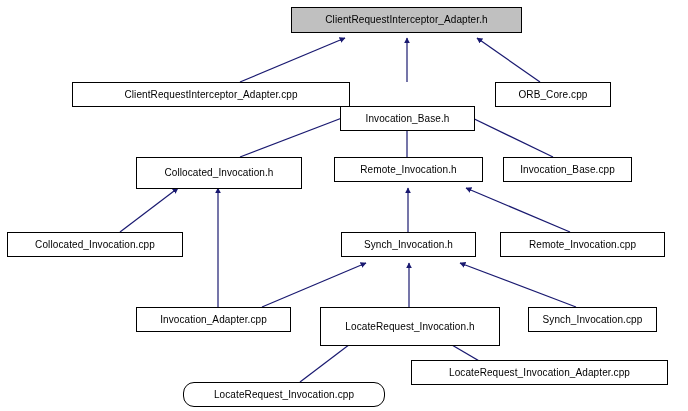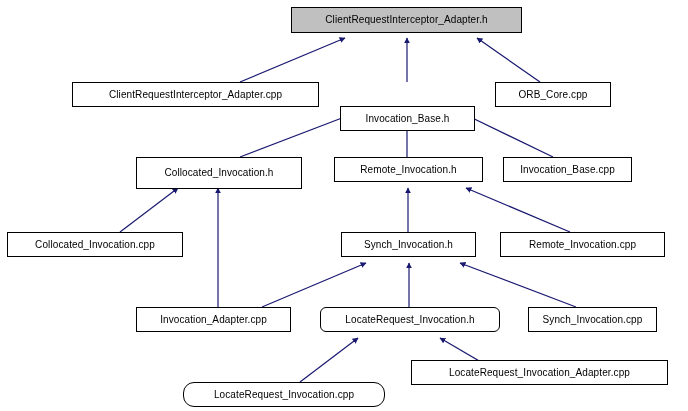--- a/index.html
+++ b/index.html
@@ -70,21 +70,21 @@
       <line x1="262" y1="307" x2="366" y2="263" stroke="#191970" stroke-width="1.2" marker-end="url(#arrowhead)"></line>
       <line x1="409" y1="307" x2="409" y2="263" stroke="#191970" stroke-width="1.2" marker-end="url(#arrowhead)"></line>
       <line x1="576" y1="307" x2="460" y2="263" stroke="#191970" stroke-width="1.2" marker-end="url(#arrowhead)"></line>
       <line x1="300" y1="382" x2="358" y2="338" stroke="#191970" stroke-width="1.2" marker-end="url(#arrowhead)"></line>
       <line x1="515" y1="382" x2="440" y2="338" stroke="#191970" stroke-width="1.2" marker-end="url(#arrowhead)"></line>
     </svg>
   <div id="nodes-layer">
       <div class="node root" style="left: 291px; top: 7px; width: 231px; height: 26px;">
         <span class="node-label">ClientRequestInterceptor_Adapter.h</span>
       </div>
-      <div class="node" style="left: 72px; top: 82px; width: 247px; height: 25px;">
+      <div class="node" style="left: 72px; top: 82px; width: 278px; height: 25px;">
         <span class="node-label">ClientRequestInterceptor_Adapter.cpp</span>
       </div>
       <div class="node" style="left: 340px; top: 82px; width: 135px; height: 25px; margin-top: 24px;">
         <span class="node-label">Invocation_Base.h</span>
       </div>
       <div class="node" style="left: 495px; top: 82px; width: 116px; height: 25px;">
         <span class="node-label">ORB_Core.cpp</span>
       </div>
       <div class="node" style="left: 136px; top: 157px; width: 166px; height: 32px;">
         <span class="node-label">Collocated_Invocation.h</span>
@@ -100,21 +100,21 @@
       </div>
       <div class="node" style="left: 341px; top: 232px; width: 135px; height: 25px;">
         <span class="node-label">Synch_Invocation.h</span>
       </div>
       <div class="node" style="left: 500px; top: 232px; width: 165px; height: 25px;">
         <span class="node-label">Remote_Invocation.cpp</span>
       </div>
       <div class="node" style="left: 136px; top: 307px; width: 155px; height: 25px;">
         <span class="node-label">Invocation_Adapter.cpp</span>
       </div>
-      <div class="node" style="left: 320px; top: 307px; width: 180px; height: 25px; border-radius: 6px;">
+      <div class="node" style="left: 320px; top: 307px; width: 180px; height: 39px;">
         <span class="node-label">LocateRequest_Invocation.h</span>
       </div>
       <div class="node" style="left: 528px; top: 307px; width: 129px; height: 25px;">
         <span class="node-label">Synch_Invocation.cpp</span>
       </div>
       <div class="node" style="left: 183px; top: 382px; width: 202px; height: 25px; border-radius: 11px;">
         <span class="node-label">LocateRequest_Invocation.cpp</span>
       </div>
       <div class="node" style="left: 411px; top: 360px; width: 257px; height: 25px;">
         <span class="node-label">LocateRequest_Invocation_Adapter.cpp</span>

